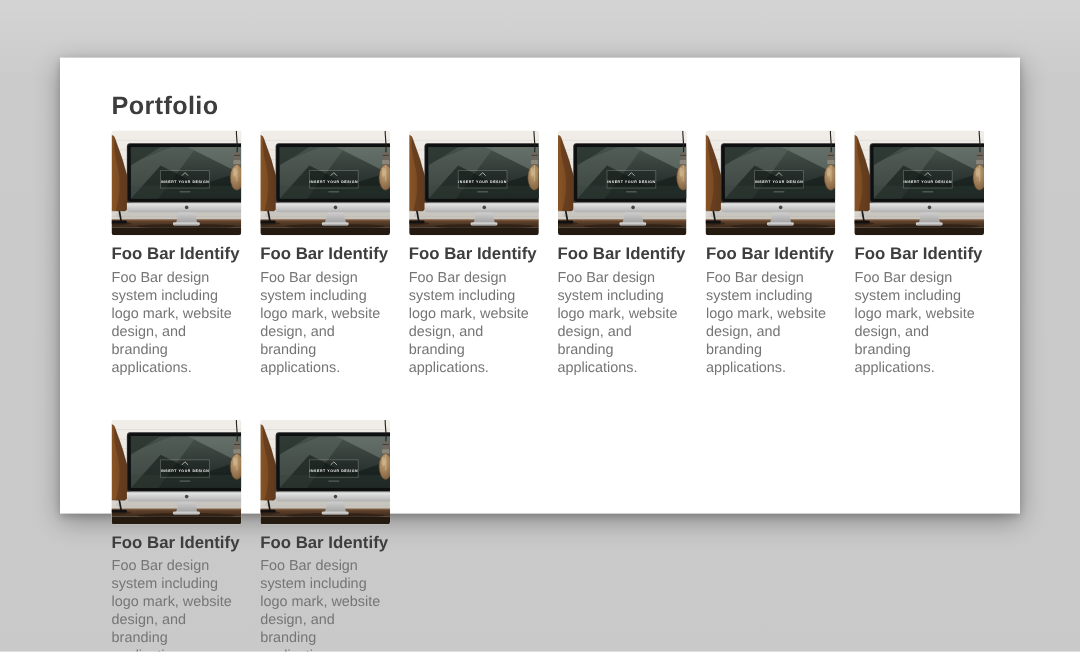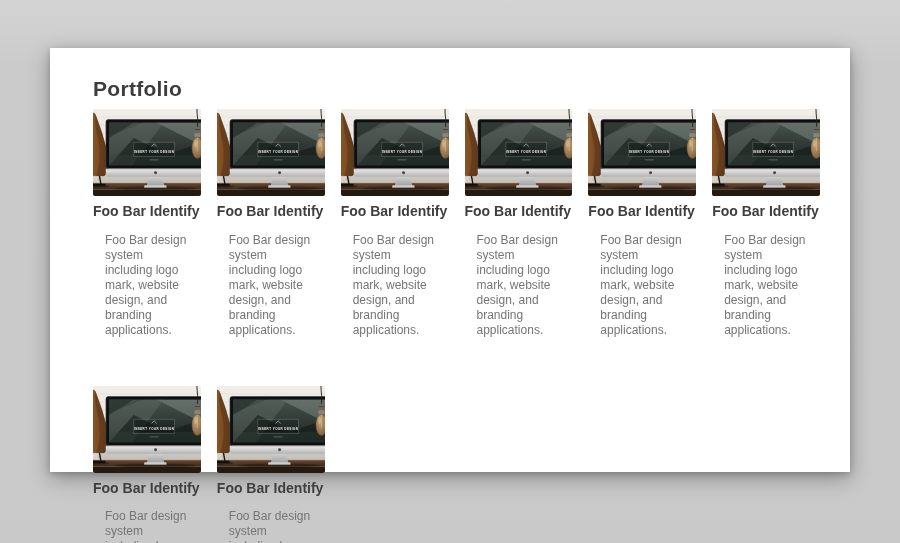--- a/index.html
+++ b/index.html
@@ -3,21 +3,21 @@
 <meta charset="utf-8">
 <style>
   * { margin:0; padding:0; box-sizing:border-box; }
   html,body { width:900px; height:543px; }
   body {
     font-family:"Liberation Sans", sans-serif;
     background:linear-gradient(180deg,#d4d4d4 0%,#cbcbcb 12%,#c9c9c9 100%);
     position:relative; overflow:hidden;
   }
   .card {
-    position:absolute; left:50px; top:48px; width:800px; height:424px;
+    position:absolute; left:50px; top:48px; width:800px; height:380px;
     background:#ffffff;
     box-shadow:0 6px 20px rgba(0,0,0,.32), 0 2px 6px rgba(0,0,0,.18);
     padding:28px 30px 28px 43px;
   }
   h1.page-title {
     font-size:21px; line-height:1.2; font-weight:bold;
     color:#3d3d3d; letter-spacing:.3px; margin:0 0 8px 0;
   }
   .grid {
     display:grid;
@@ -28,21 +28,21 @@
   .thumb {
     width:100%; height:87px; border-radius:2px; overflow:hidden;
     background:#e8e5e0;
   }
   .thumb svg { display:block; width:100%; height:100%; }
   h2.item-title {
     font-size:14px; line-height:1.25; font-weight:bold;
     color:#3e3e3e; margin:7px 0 3px 0;
   }
   p.item-desc {
-    font-size:12px; line-height:15px; color:#757575; margin:12px;
+    font-size:12px; line-height:15px; color:#757575; margin:0;
   }
   .defs-store { position:absolute; width:0; height:0; overflow:hidden; }
 </style>
 </head>
 <body>
 
 <svg class="defs-store" aria-hidden="true">
   <defs>
     <linearGradient id="wallG" x1="0" y1="0" x2="0" y2="1">
       <stop offset="0" stop-color="#f1eee9"></stop>

